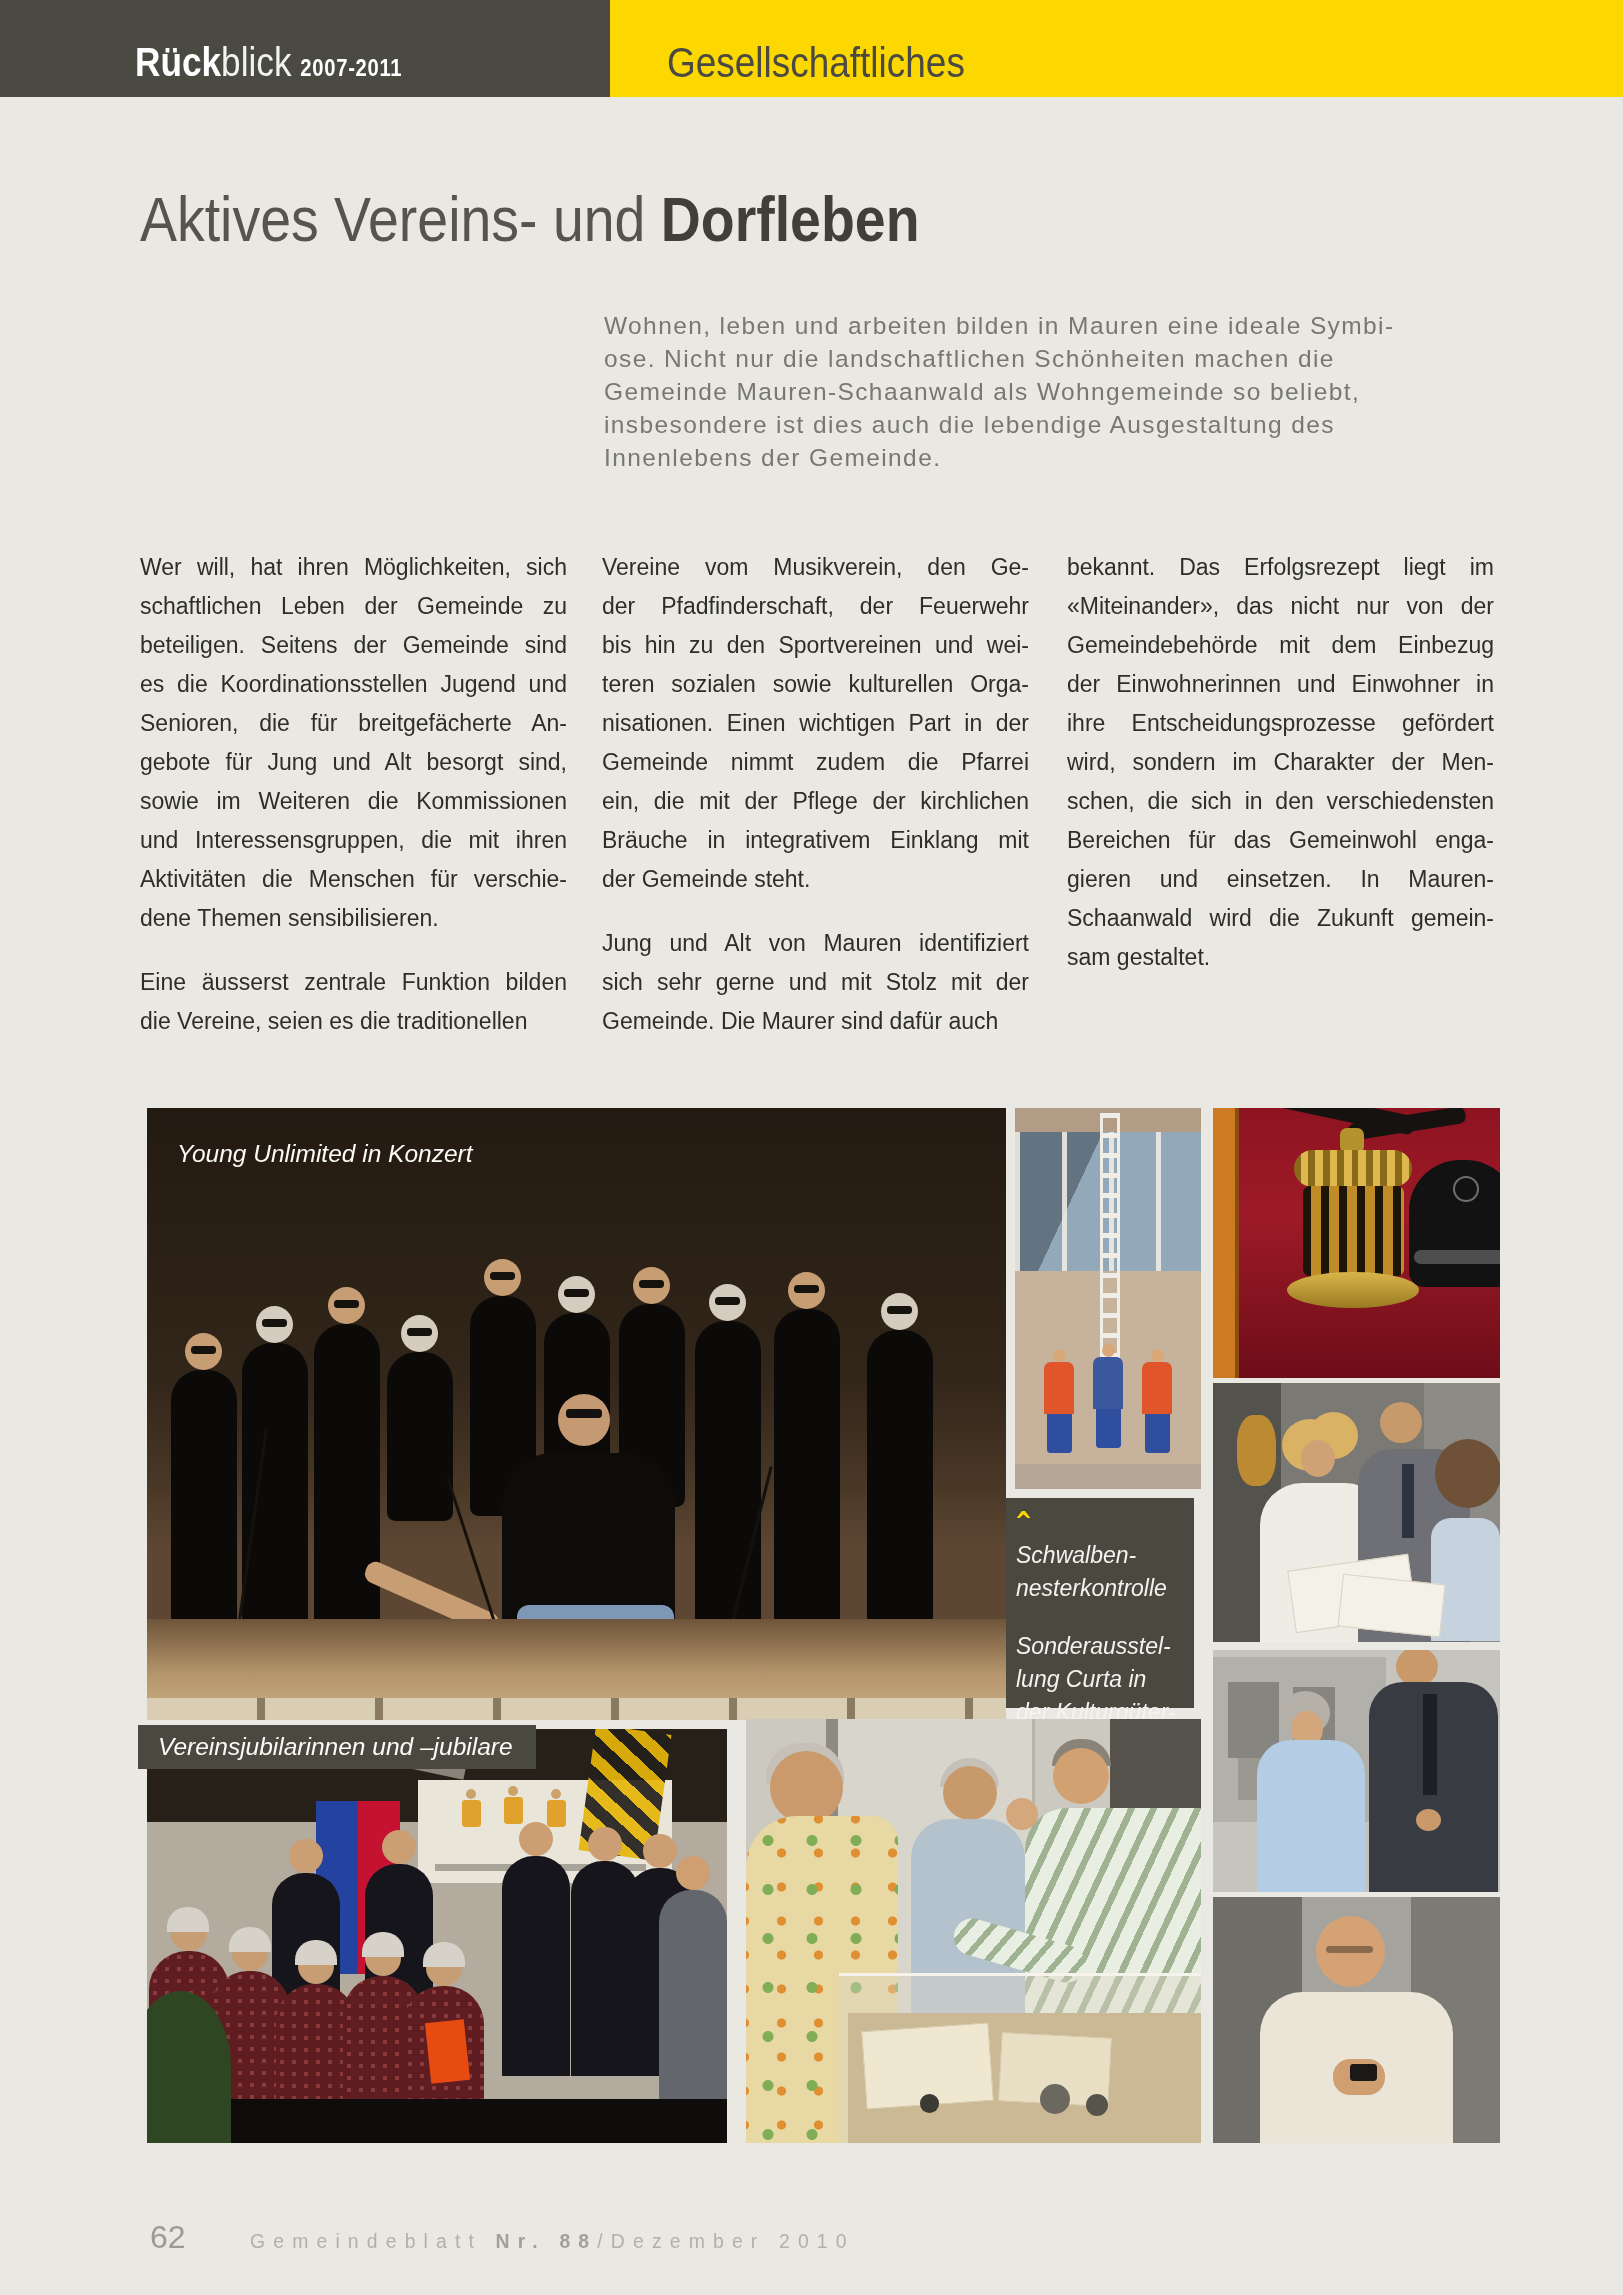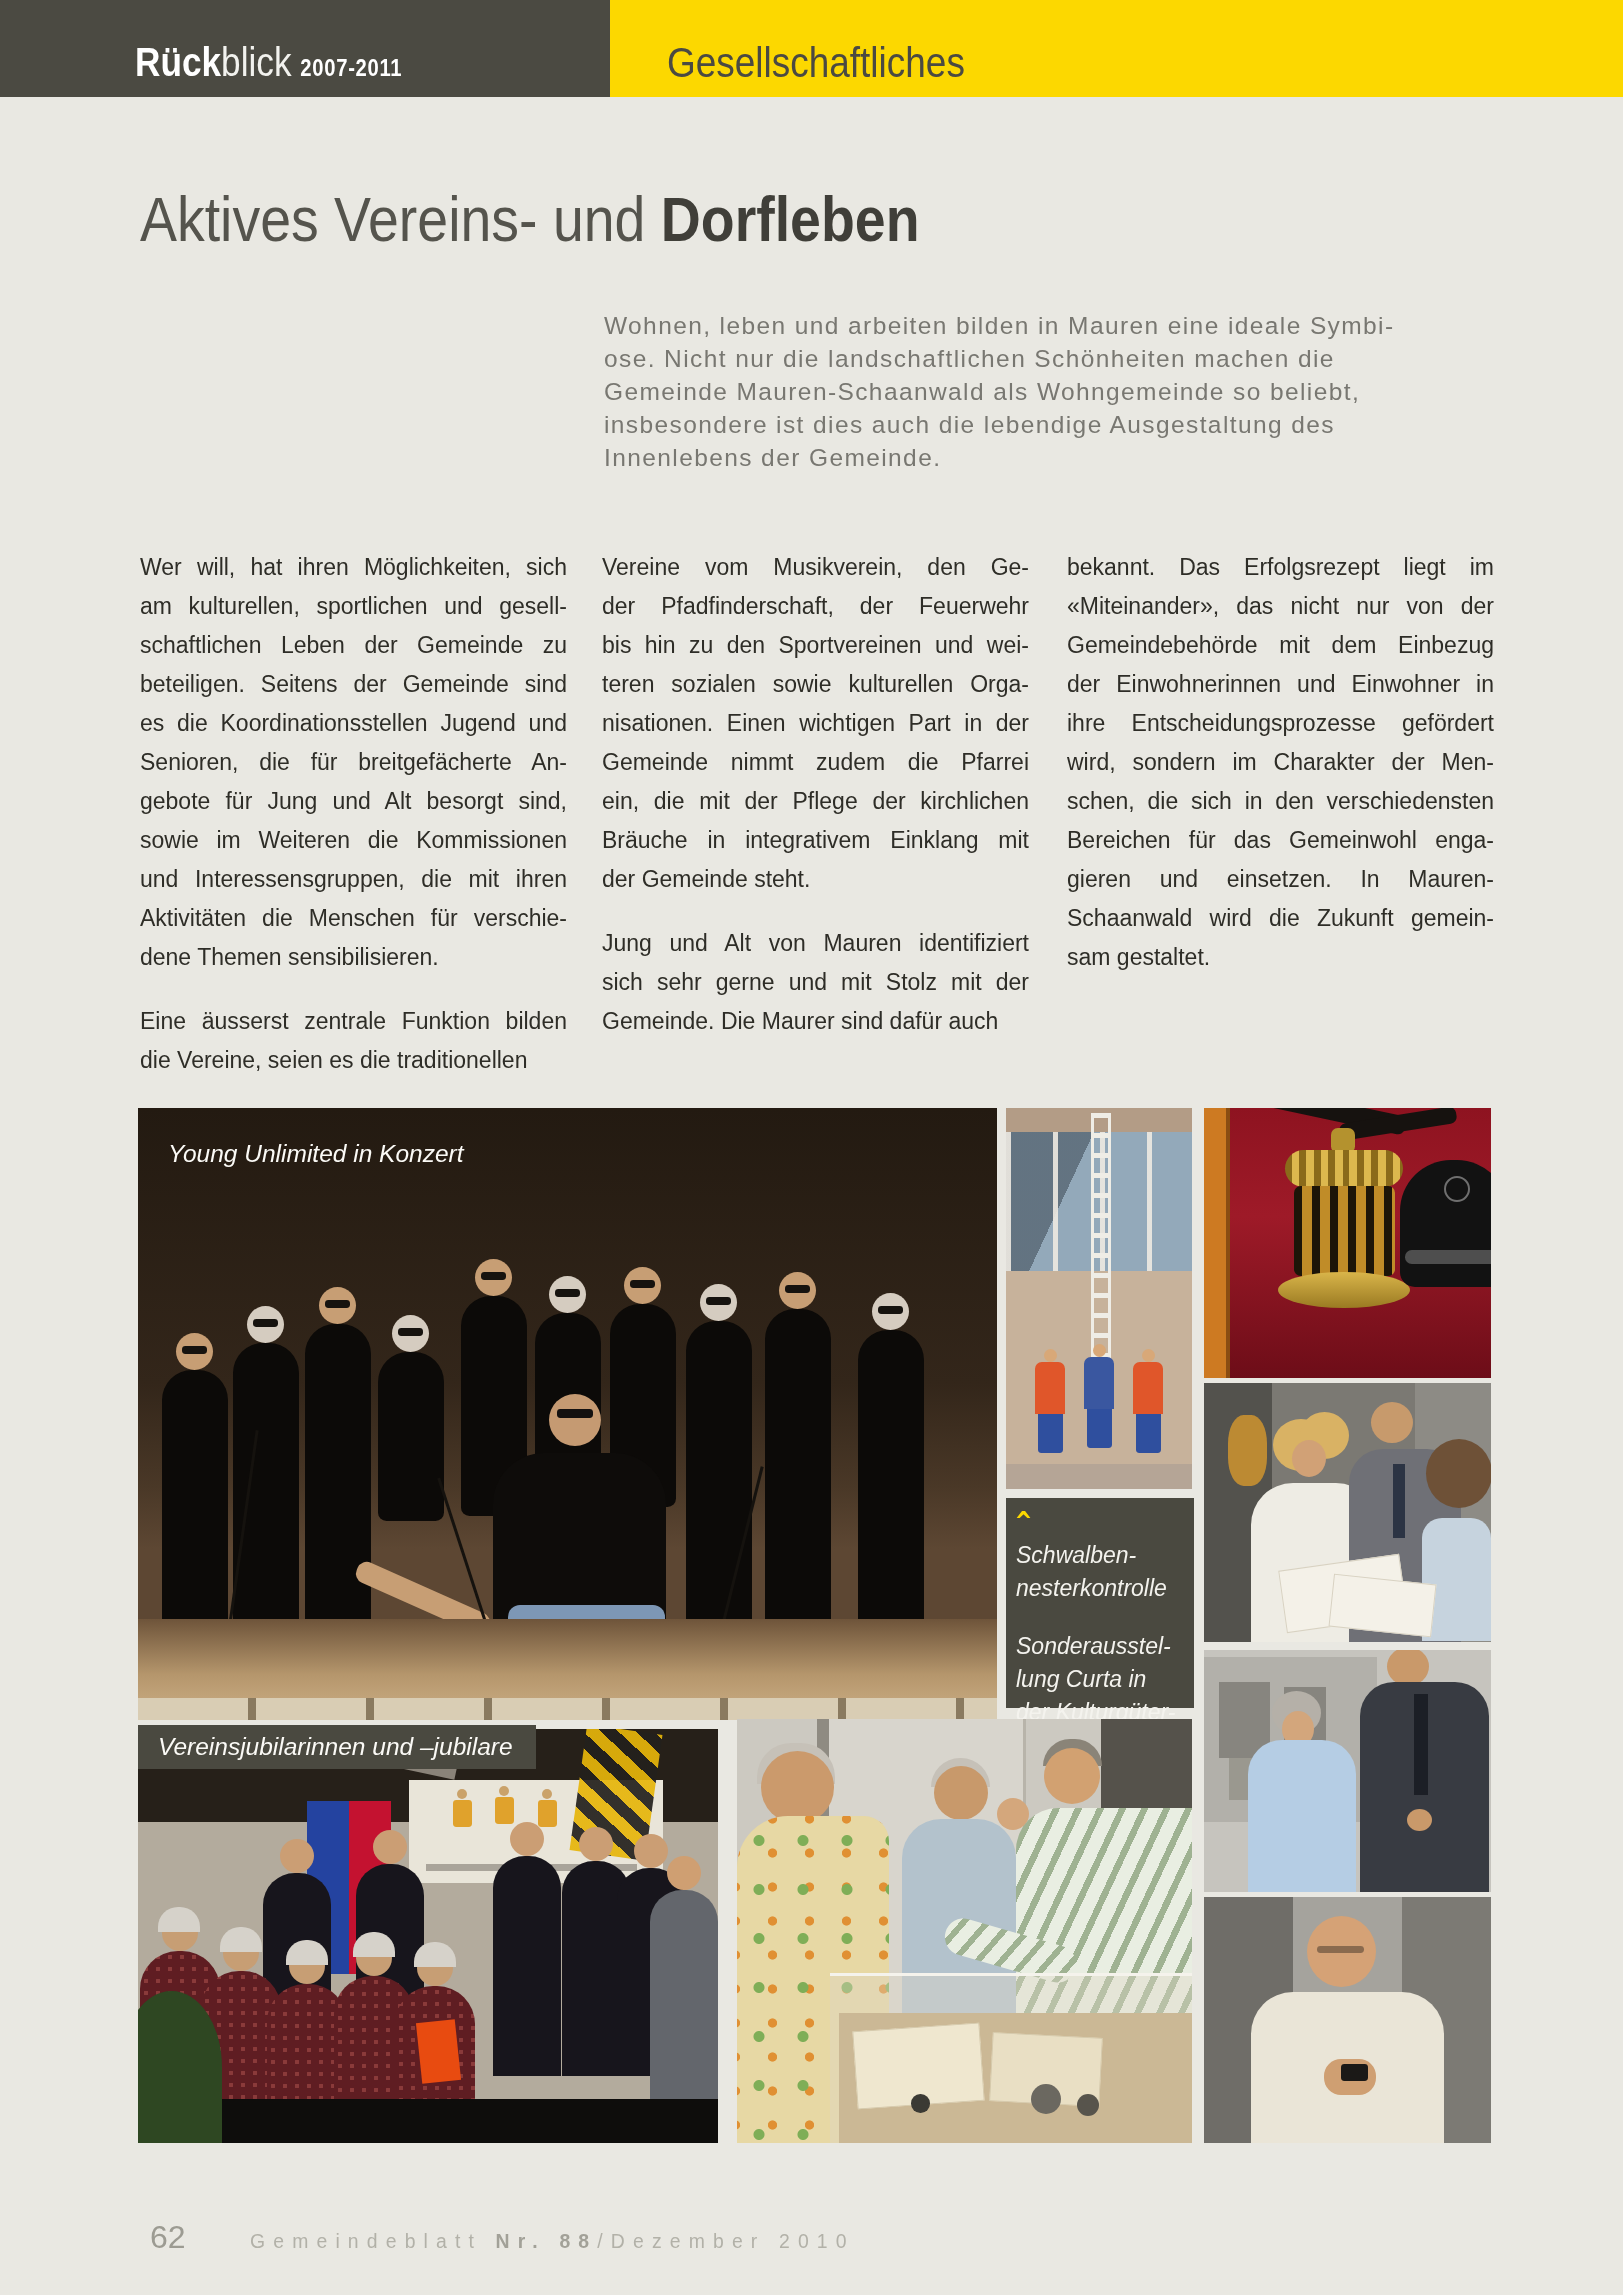--- a/index.html
+++ b/index.html
@@ -28,21 +28,21 @@
   .columns{position:absolute;left:140px;top:548px;width:1354px;}
   .body-column{position:absolute;top:0;width:427px;font-size:23px;line-height:39px;color:#2e2d27;}
   .body-column.c1{left:0;}
   .body-column.c2{left:462px;}
   .body-column.c3{left:927px;}
   .para{margin:0 0 25px 0;}
   .jline{text-align:justify;text-align-last:justify;}
   .jline.last{text-align-last:left;}
 
   
-  .ph{position:absolute;overflow:hidden;}
+  .ph{position:absolute;overflow:hidden;margin-left:9px;}
   .photo-caption{position:absolute;font-style:italic;color:#fbfaf6;font-size:24.5px;z-index:5;}
 
   
   .concert{left:138px;top:1108px;width:859px;height:612px;
            background:linear-gradient(180deg,#231a11 0%,#33261a 45%,#4a3827 62%,#5d4733 72%);}
   .stage-floor{position:absolute;left:0;bottom:0;width:100%;height:101px;
            background:linear-gradient(180deg,#6e543a,#b5966c 55%,#cdb087);}
   .stage-lip{position:absolute;left:0;bottom:0;width:100%;height:22px;
            background:repeating-linear-gradient(90deg,#d9cdb4 0 110px,#8a7a5f 110px 118px);}
   .fig{position:absolute;width:66px;background:#0c0a08;border-radius:30px 30px 8.5px 8.5px;}
@@ -187,21 +187,20 @@
       <div class="intro-line">ose. Nicht nur die landschaftlichen Schönheiten machen die</div>
       <div class="intro-line">Gemeinde Mauren-Schaanwald als Wohngemeinde so beliebt,</div>
       <div class="intro-line">insbesondere ist dies auch die lebendige Ausgestaltung des</div>
       <div class="intro-line">Innenlebens der Gemeinde.</div>
     </div>
 
   <div class="columns">
     <div class="body-column c1">
         <div class="para">
           <div class="jline">Wer will, hat ihren Möglichkeiten, sich</div>
-          <div class="jline">am kulturellen, sportlichen und gesell-</div>
           <div class="jline">schaftlichen Leben der Gemeinde zu</div>
           <div class="jline">beteiligen. Seitens der Gemeinde sind</div>
           <div class="jline">es die Koordinationsstellen Jugend und</div>
           <div class="jline">Senioren, die für breitgefächerte An-</div>
           <div class="jline">gebote für Jung und Alt besorgt sind,</div>
           <div class="jline">sowie im Weiteren die Kommissionen</div>
           <div class="jline">und Interessensgruppen, die mit ihren</div>
           <div class="jline">Aktivitäten die Menschen für verschie-</div>
           <div class="jline last">dene Themen sensibilisieren.</div>
         </div>

